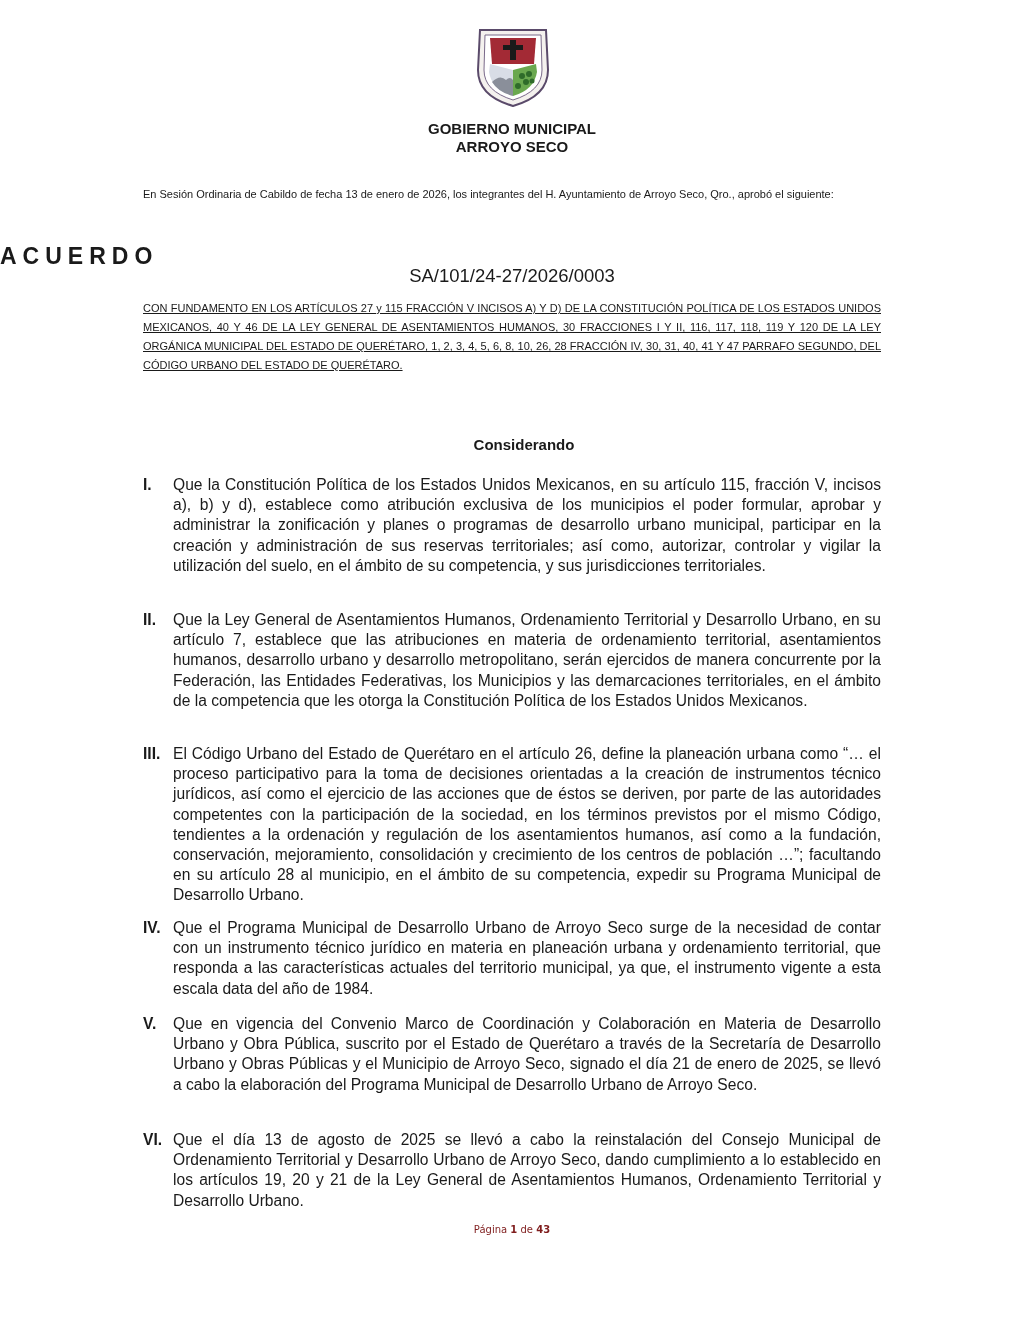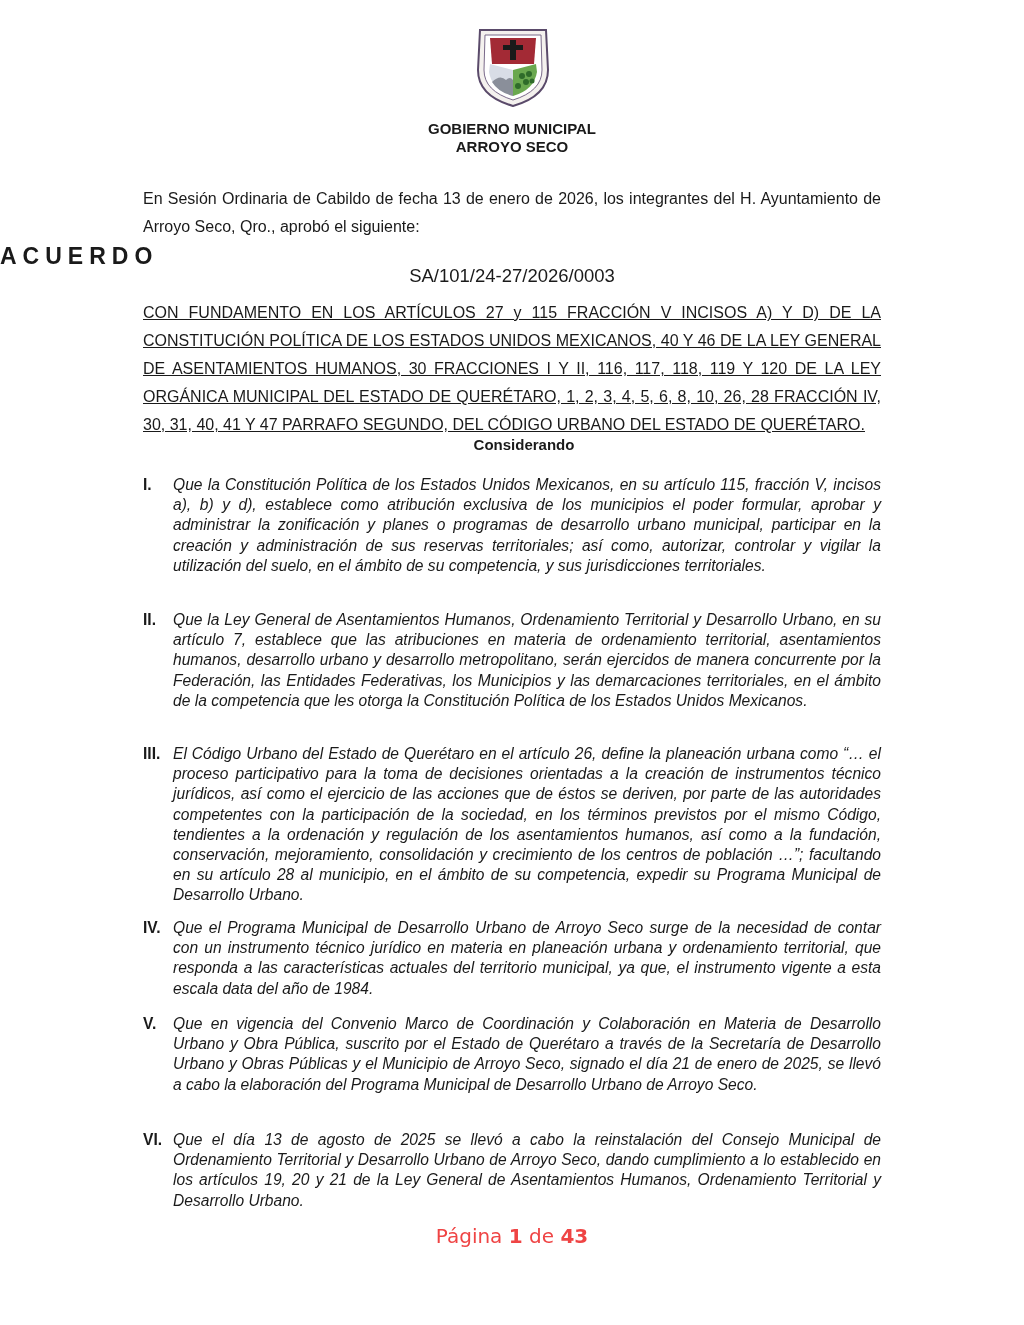--- a/index.html
+++ b/index.html
@@ -10,21 +10,21 @@
   .page { position: absolute; left: 0; top: 0; width: 1024px; height: 1325px; }
   .crest { position: absolute; left: 470px; top: 24px; width: 86px; height: 84px; }
   .org {
     position: absolute; left: 0; width: 1024px; text-align: center;
     font-weight: bold; font-size: 15px; line-height: 18px;
   }
   .org1 { top: 120px; }
   .org2 { top: 138px; }
   .text {
     position: absolute; left: 143px; width: 738px;
-    font-size: 16px; line-height: 28px; text-align: justify;
+    font-size: 11px; line-height: 19px; text-align: justify;
     font-stretch: condensed;
   }
   .intro { top: 185px; }
   .acuerdo-title {
     position: absolute; left: 0; width: 1024px; 
     font-weight: bold; font-size: 23px; letter-spacing: 6px; top: 243px;
   }
   .acuerdo-num {
     position: absolute; left: 0; width: 1024px; text-align: center;
     font-weight: normal; font-size: 18.5px; top: 265px;
@@ -33,31 +33,31 @@
   .considerando {
     position: absolute; left: 0; width: 1024px; text-align: center;
     font-weight: bold; font-size: 15px; top: 436px; margin-left: 12px;
   }
   .item { position: absolute; left: 143px; width: 738px; }
   .item .num {
     position: absolute; left: 0; top: 0; font-weight: bold; font-size: 15.6px; line-height: 20.2px;
   }
   .item .body {
     position: absolute; left: 30px; width: 708px; top: 0;
-    font-size: 15.6px; line-height: 20.2px; text-align: justify; font-style: italic;
+    font-size: 15.6px; line-height: 20.2px; text-align: justify;
   }
   .i1 { top: 475px; }
   .i2 { top: 610px; }
   .i3 { top: 744px; }
   .i4 { top: 918px; }
   .i5 { top: 1014px; }
   .i6 { top: 1130px; }
   .footer {
     position: absolute; left: 0; width: 1024px; text-align: center; top: 1224px;
-    font-family: "DejaVu Sans", sans-serif; font-size: 20px; color: #ef4444;
+    font-family: "DejaVu Sans", sans-serif; font-size: 10px; color: #7f1d1d;
   }
   .footer b { font-weight: bold; }
 </style>
 </head>
 <body>
 
 <div class="page">
 
   <svg class="crest" viewBox="0 0 86 84">
     <path d="M10 6 L76 6 L78 46 Q78 72 43 82 Q8 72 8 46 Z" fill="#f4f1ee" stroke="#5a4a6a" stroke-width="2"></path>

